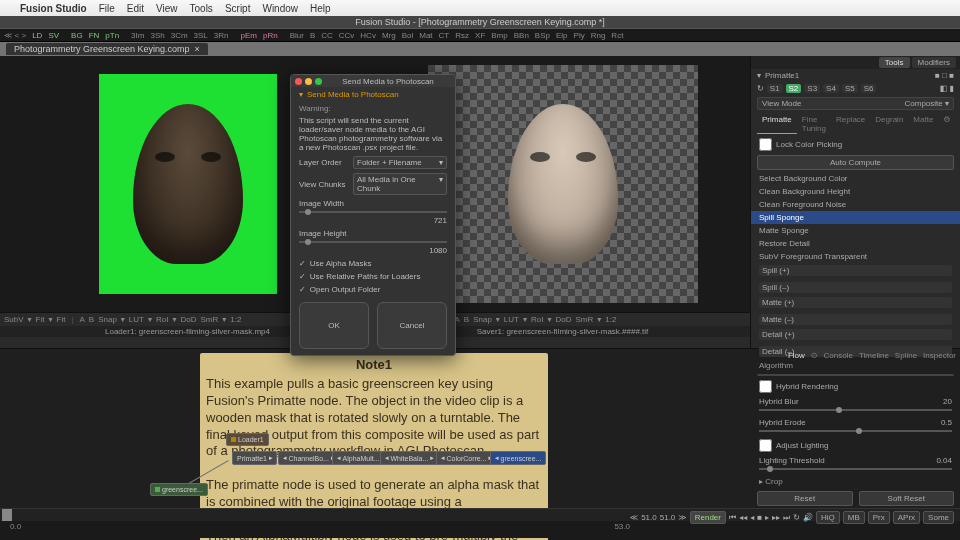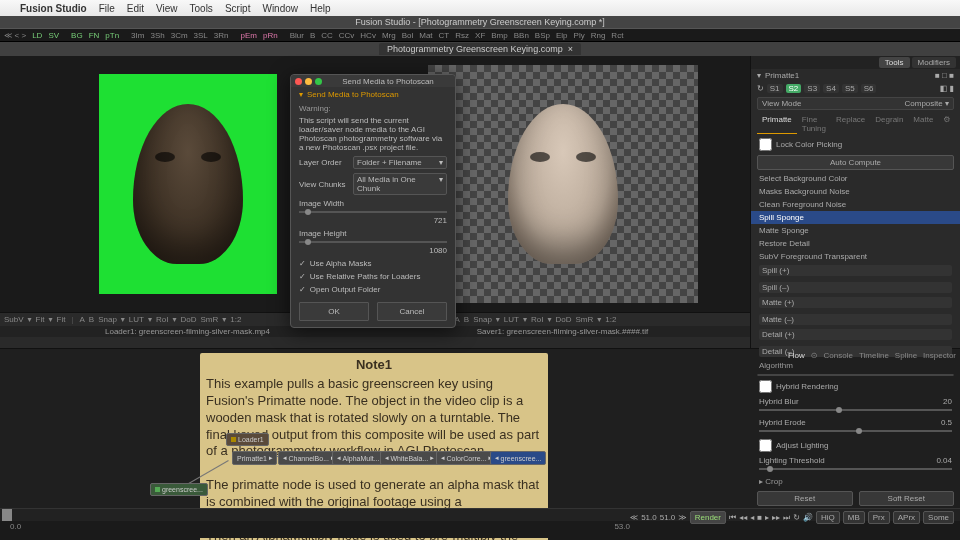--- a/index.html
+++ b/index.html
@@ -3,21 +3,21 @@
 <meta charset="utf-8">
 <style>
 * { margin:0; padding:0; box-sizing:border-box; font-family:-apple-system,Helvetica,Arial,sans-serif; }
 body { width:960px; height:540px; background:#2a2a2a; color:#aaa; font-size:9px; overflow:hidden; position:relative; }
 .mac-menubar { height:16px; background:linear-gradient(#f8f8f8,#e8e8e8); color:#333; display:flex; align-items:center; padding:0 8px; gap:12px; font-size:10px; }
 .mac-menubar .apple { font-size:11px; }
 .win-title { height:12px; background:#444; color:#ccc; font-size:9px; display:flex; align-items:center; justify-content:center; }
 .toolbar { height:14px; background:#1a1a1a; border-top:1px solid #555; border-bottom:1px solid #000; display:flex; align-items:center; padding:0 4px; gap:6px; font-size:8px; color:#888; }
 .toolbar span.on { color:#7c7; }
 .toolbar span.pink { color:#d7a; }
-.tabbar { height:14px; background:#404040; display:flex; align-items:center; padding:0 6px;justify-content:center; }
+.tabbar { height:14px; background:#737373; display:flex; align-items:center; padding:0 6px; }
 .tab { background:#333; padding:1px 8px; border-radius:2px 2px 0 0; font-size:9px; color:#ccc; }
 .main { display:flex; height:292px; }
 .viewers { width:750px; display:flex; flex-direction:column; }
 .view-area { height:256px; display:flex; background:#1a1a1a; }
 .viewer { flex:1; position:relative; display:flex; align-items:center; justify-content:center; }
 .viewer.left .img { width:178px; height:220px; background:#1ee033; display:flex; align-items:center; justify-content:center; }
 .checker { background-image:repeating-conic-gradient(#666 0 25%,#444 0 50%); background-size:14px 14px; }
 .viewer.right .img { width:270px; height:238px; display:flex; align-items:center; justify-content:center; }
 .mask { width:110px; height:160px; background:radial-gradient(ellipse at 50% 30%,#5a4a3a,#3a2e22 60%,#2a2018); border-radius:50% 50% 40% 40% / 60% 60% 40% 40%; position:relative; box-shadow:inset 0 -20px 30px rgba(0,0,0,0.4); }
 .mask.lit { background:radial-gradient(ellipse at 50% 30%,#d8c8b8,#b8a898 60%,#8a7868); }
@@ -68,21 +68,21 @@
 .dlg-body { padding:2px 8px; }
 .dlg-body .warn { color:#999; margin-bottom:3px; }
 .dlg-row { display:flex; align-items:center; padding:2px 8px; gap:4px; }
 .dlg-row .lbl { width:50px; }
 .dlg-row .val { flex:1; background:#3a3a3a; border:1px solid #555; padding:1px 3px; border-radius:2px; display:flex; justify-content:space-between; }
 .dlg-slider { padding:2px 8px; }
 .dlg-slider .track { height:2px; background:#555; margin:3px 0; position:relative; }
 .dlg-slider .num { text-align:right; }
 .dlg-check { padding:2px 8px; display:flex; align-items:center; gap:4px; }
 .dlg-btns { display:flex; gap:8px; padding:6px 8px; }
-.dlg-btns>div { flex:1; padding:4px; background:#3a3a3a; border:1px solid #555; border-radius:1px; text-align:center; }
+.dlg-btns>div { flex:1; padding:18px; background:#3a3a3a; border:1px solid #555; border-radius:6px; text-align:center; }
 
 .lower { height:160px; display:flex; background:#1f1f1f; border-top:1px solid #111; }
 .flow-area { flex:1; position:relative; }
 .flow-tabs { position:absolute; right:4px; top:2px; display:flex; gap:6px; font-size:8px; color:#888; }
 .flow-tabs span.active { color:#ddd; }
 .note { position:absolute; left:200px; top:4px; width:348px; background:#d8c488; color:#3a3020; padding:4px 6px; font-size:13px; line-height:1.3; border-radius:2px; }
 .note .nt { text-align:center; font-weight:bold; margin-bottom:2px; }
 .node { position:absolute; padding:2px 4px; background:#4a4a4a; border:1px solid #666; border-radius:2px; font-size:7px; color:#ccc; display:flex; align-items:center; gap:2px; }
 .node .sq { width:5px; height:5px; }
 .node.loader { left:226px; top:84px; background:#5a4a3a; }
@@ -258,21 +258,21 @@
       <span>Degrain</span>
       <span>Matte</span>
       <span>⚙</span>
     </div>
     <div class="insp-row check">
         <input type="checkbox" style="">
         <span>Lock Color Picking</span>
       </div>
     <div class="btn-wide">Auto Compute</div>
     <div class="list-item">Select Background Color</div>
-    <div class="list-item">Masks Background Noise</div>
+    <div class="list-item">Clean Background Height</div>
     <div class="list-item">Clean Foreground Noise</div>
     <div class="list-item sel">Spill Sponge</div>
     <div class="list-item">Matte Sponge</div>
     <div class="list-item">Restore Detail</div>
     <div class="list-item">SubV Foreground Transparent</div>
     <div class="pair-row">
         <span>Spill (+)</span>
         <span>Spill (–)</span>
       </div>
     <div class="pair-row">

